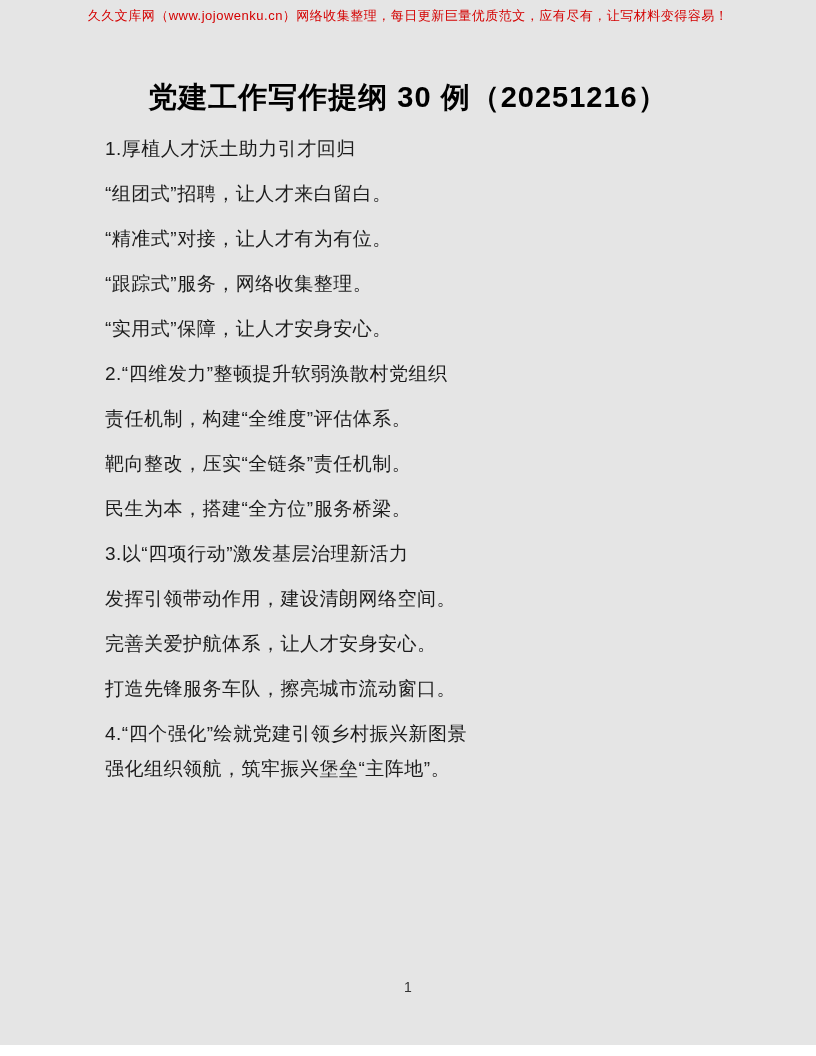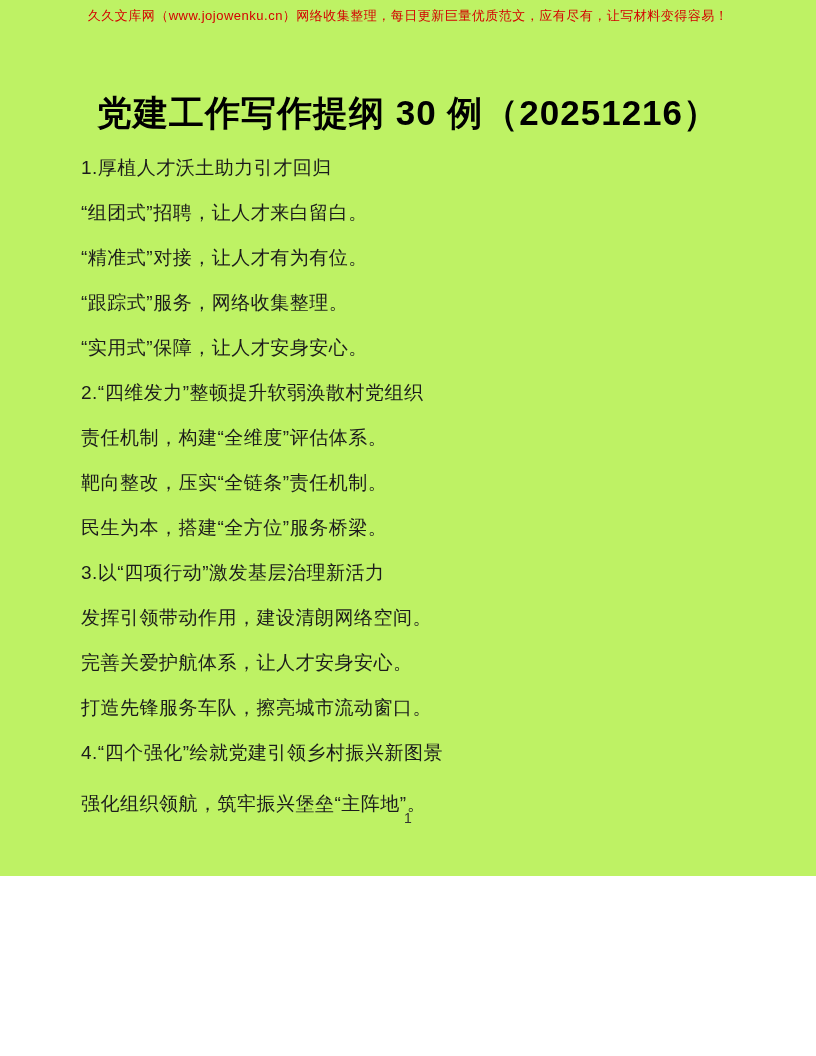--- a/index.html
+++ b/index.html
@@ -4,59 +4,59 @@
 <style>
   * { box-sizing: border-box; }
   html, body {
     margin: 0;
     padding: 0;
     background: #ffffff;
   }
   .page {
     position: relative;
     width: 816px;
-    height: 876px;
-    background: #bef264;
+    height: 1045px;
+    background: #e5e5e5;
     overflow: hidden;
     font-family: "Liberation Sans", "DejaVu Sans", sans-serif;
   }
   .watermark-header {
     position: absolute;
     top: 7px;
     left: 0;
     right: 0;
     text-align: center;
     font-size: 13px;
     letter-spacing: 0.5px;
     white-space: nowrap;
   }
   .doc-title {
-    margin: 12px;
+    margin: 0;
     padding-top: 78px;
     text-align: center;
-    font-size: 35px;
+    font-size: 29px;
     font-weight: 700;
     color: #000000;
     letter-spacing: 1px;
   }
   .doc-body {
     margin-top: 19px;
-    padding-left: 81px;
+    padding-left: 105px;
     padding-right: 120px;
   }
   .para {
     margin: 0 0 22px 0;
     font-size: 19px;
     line-height: 23px;
     color: #1c1c1c;
     letter-spacing: 0.5px;
     white-space: nowrap;
   }
   .para.gap-before { margin-top: 12px; }
-  .para.tight { margin-bottom: 28px; }
+  .para.tight { margin-bottom: 12px; }
   .page-footer {
     position: absolute;
     bottom: 50px;
     left: 0;
     right: 0;
     text-align: center;
     font-size: 14px;
     color: #333333;
   }
 </style>

